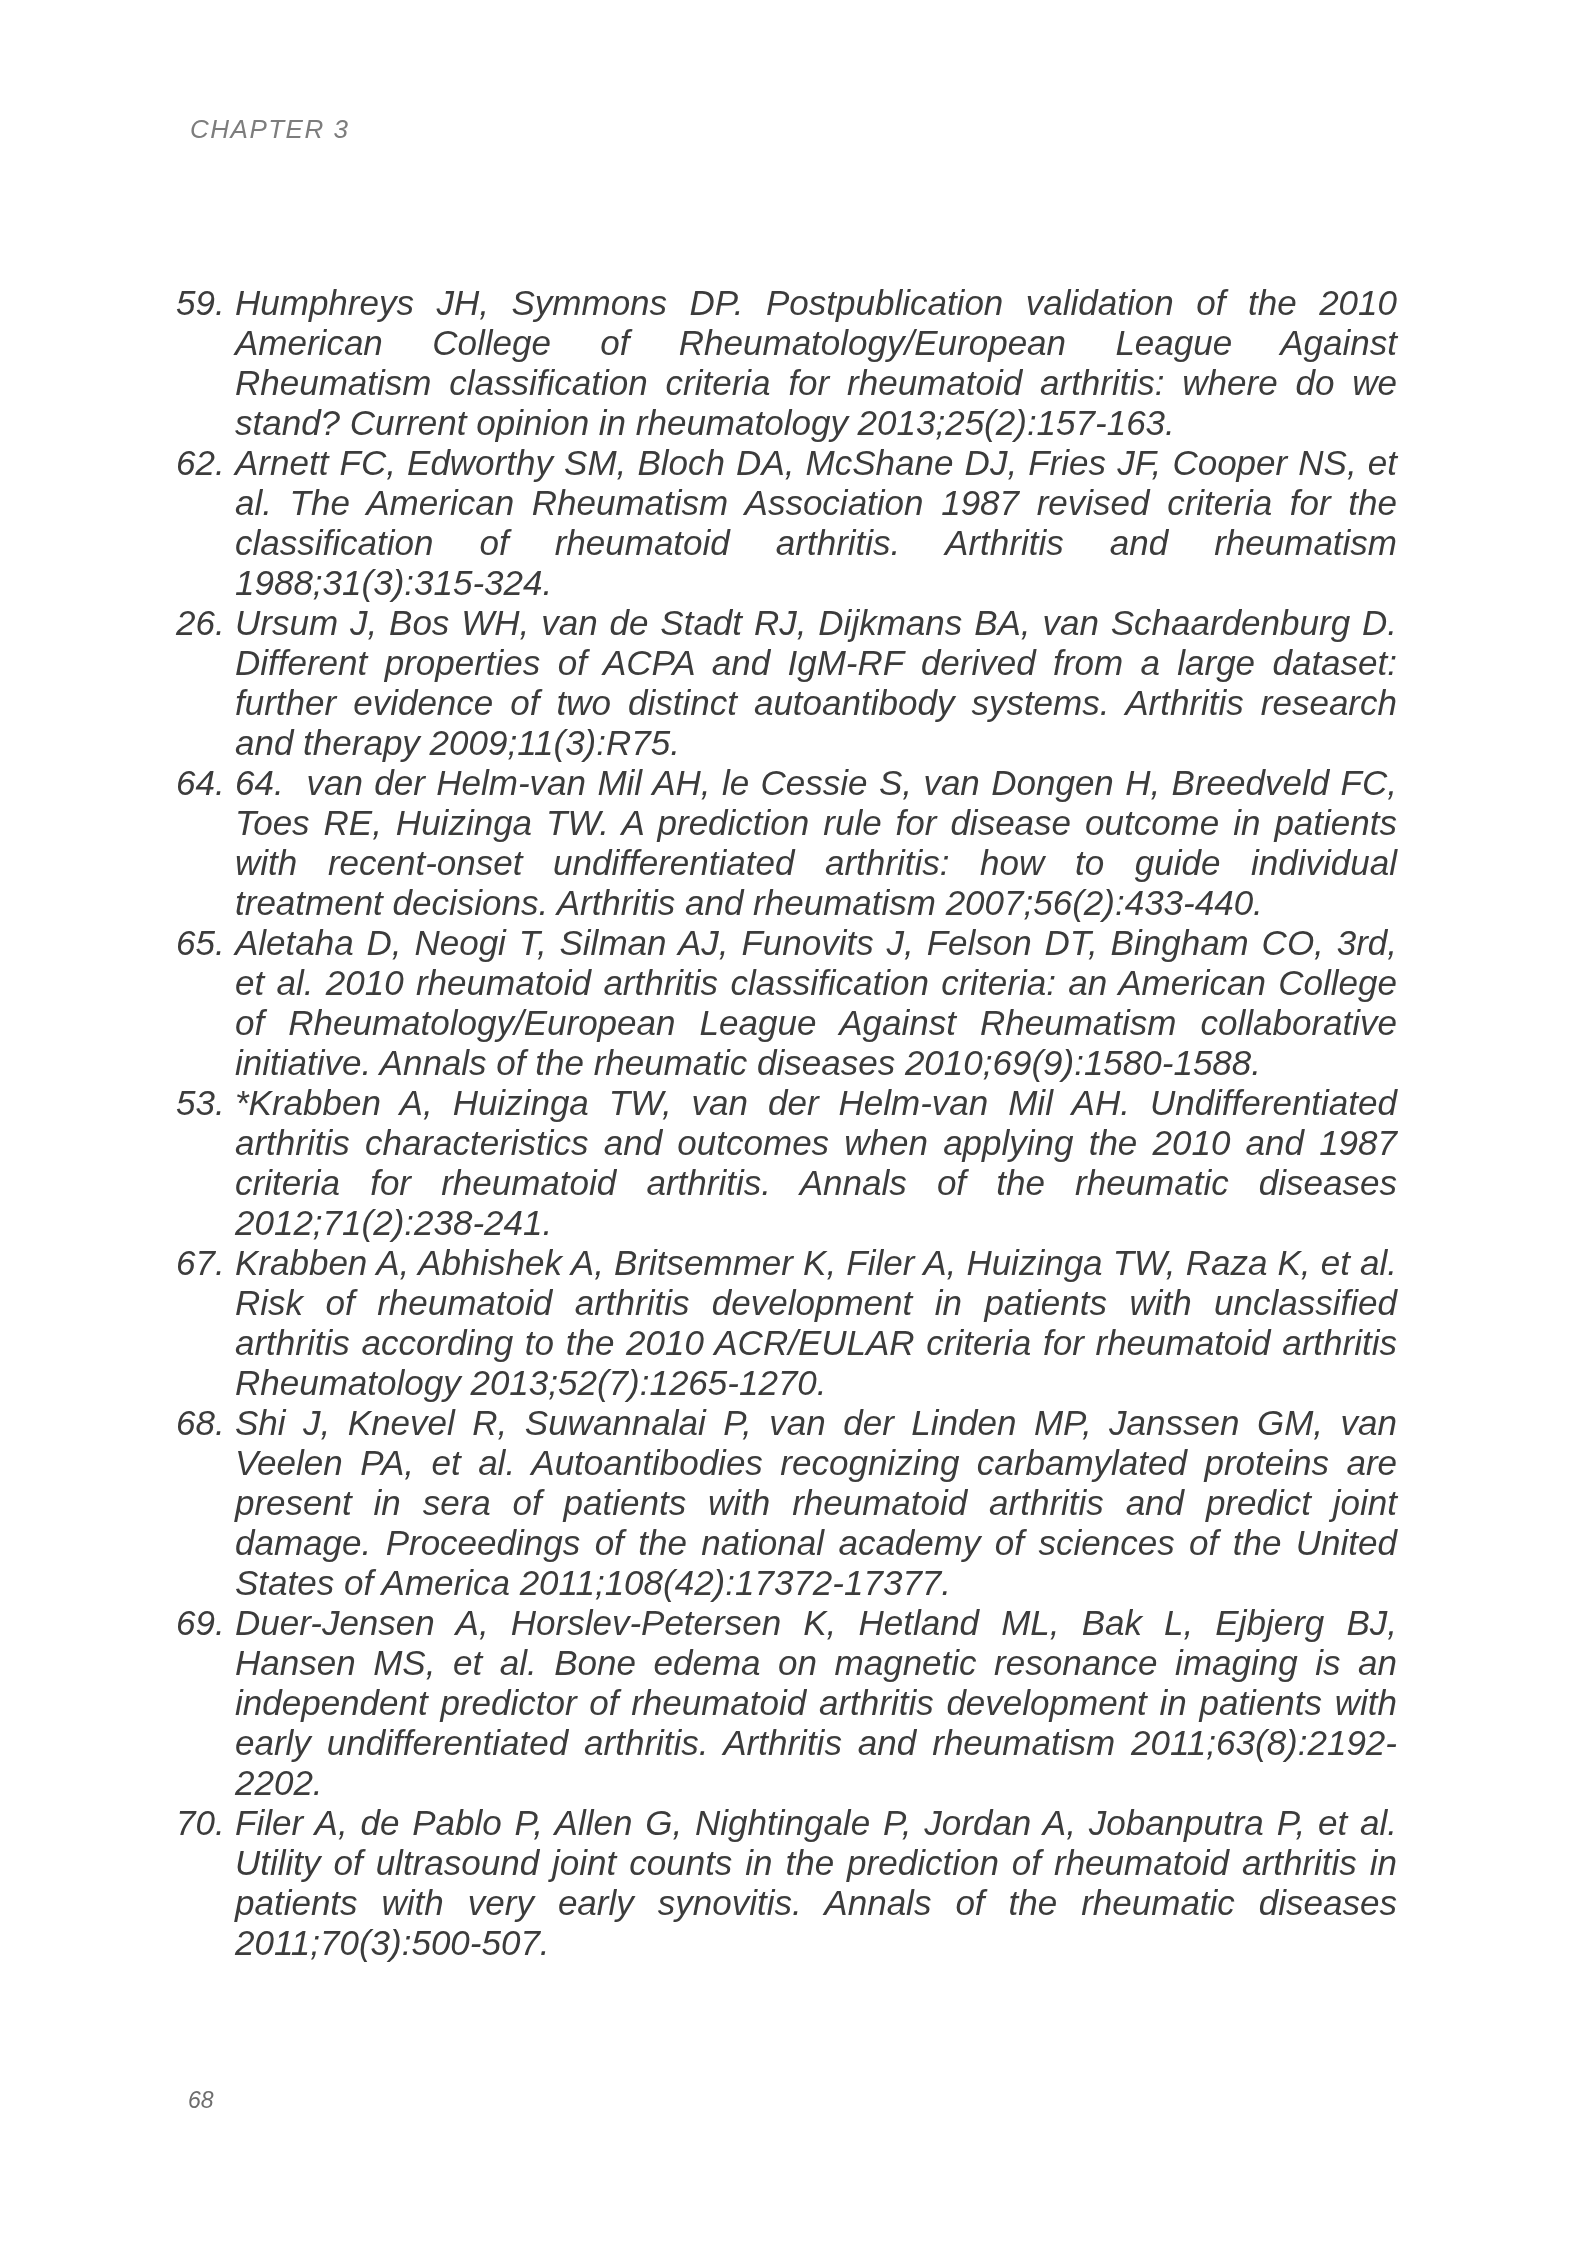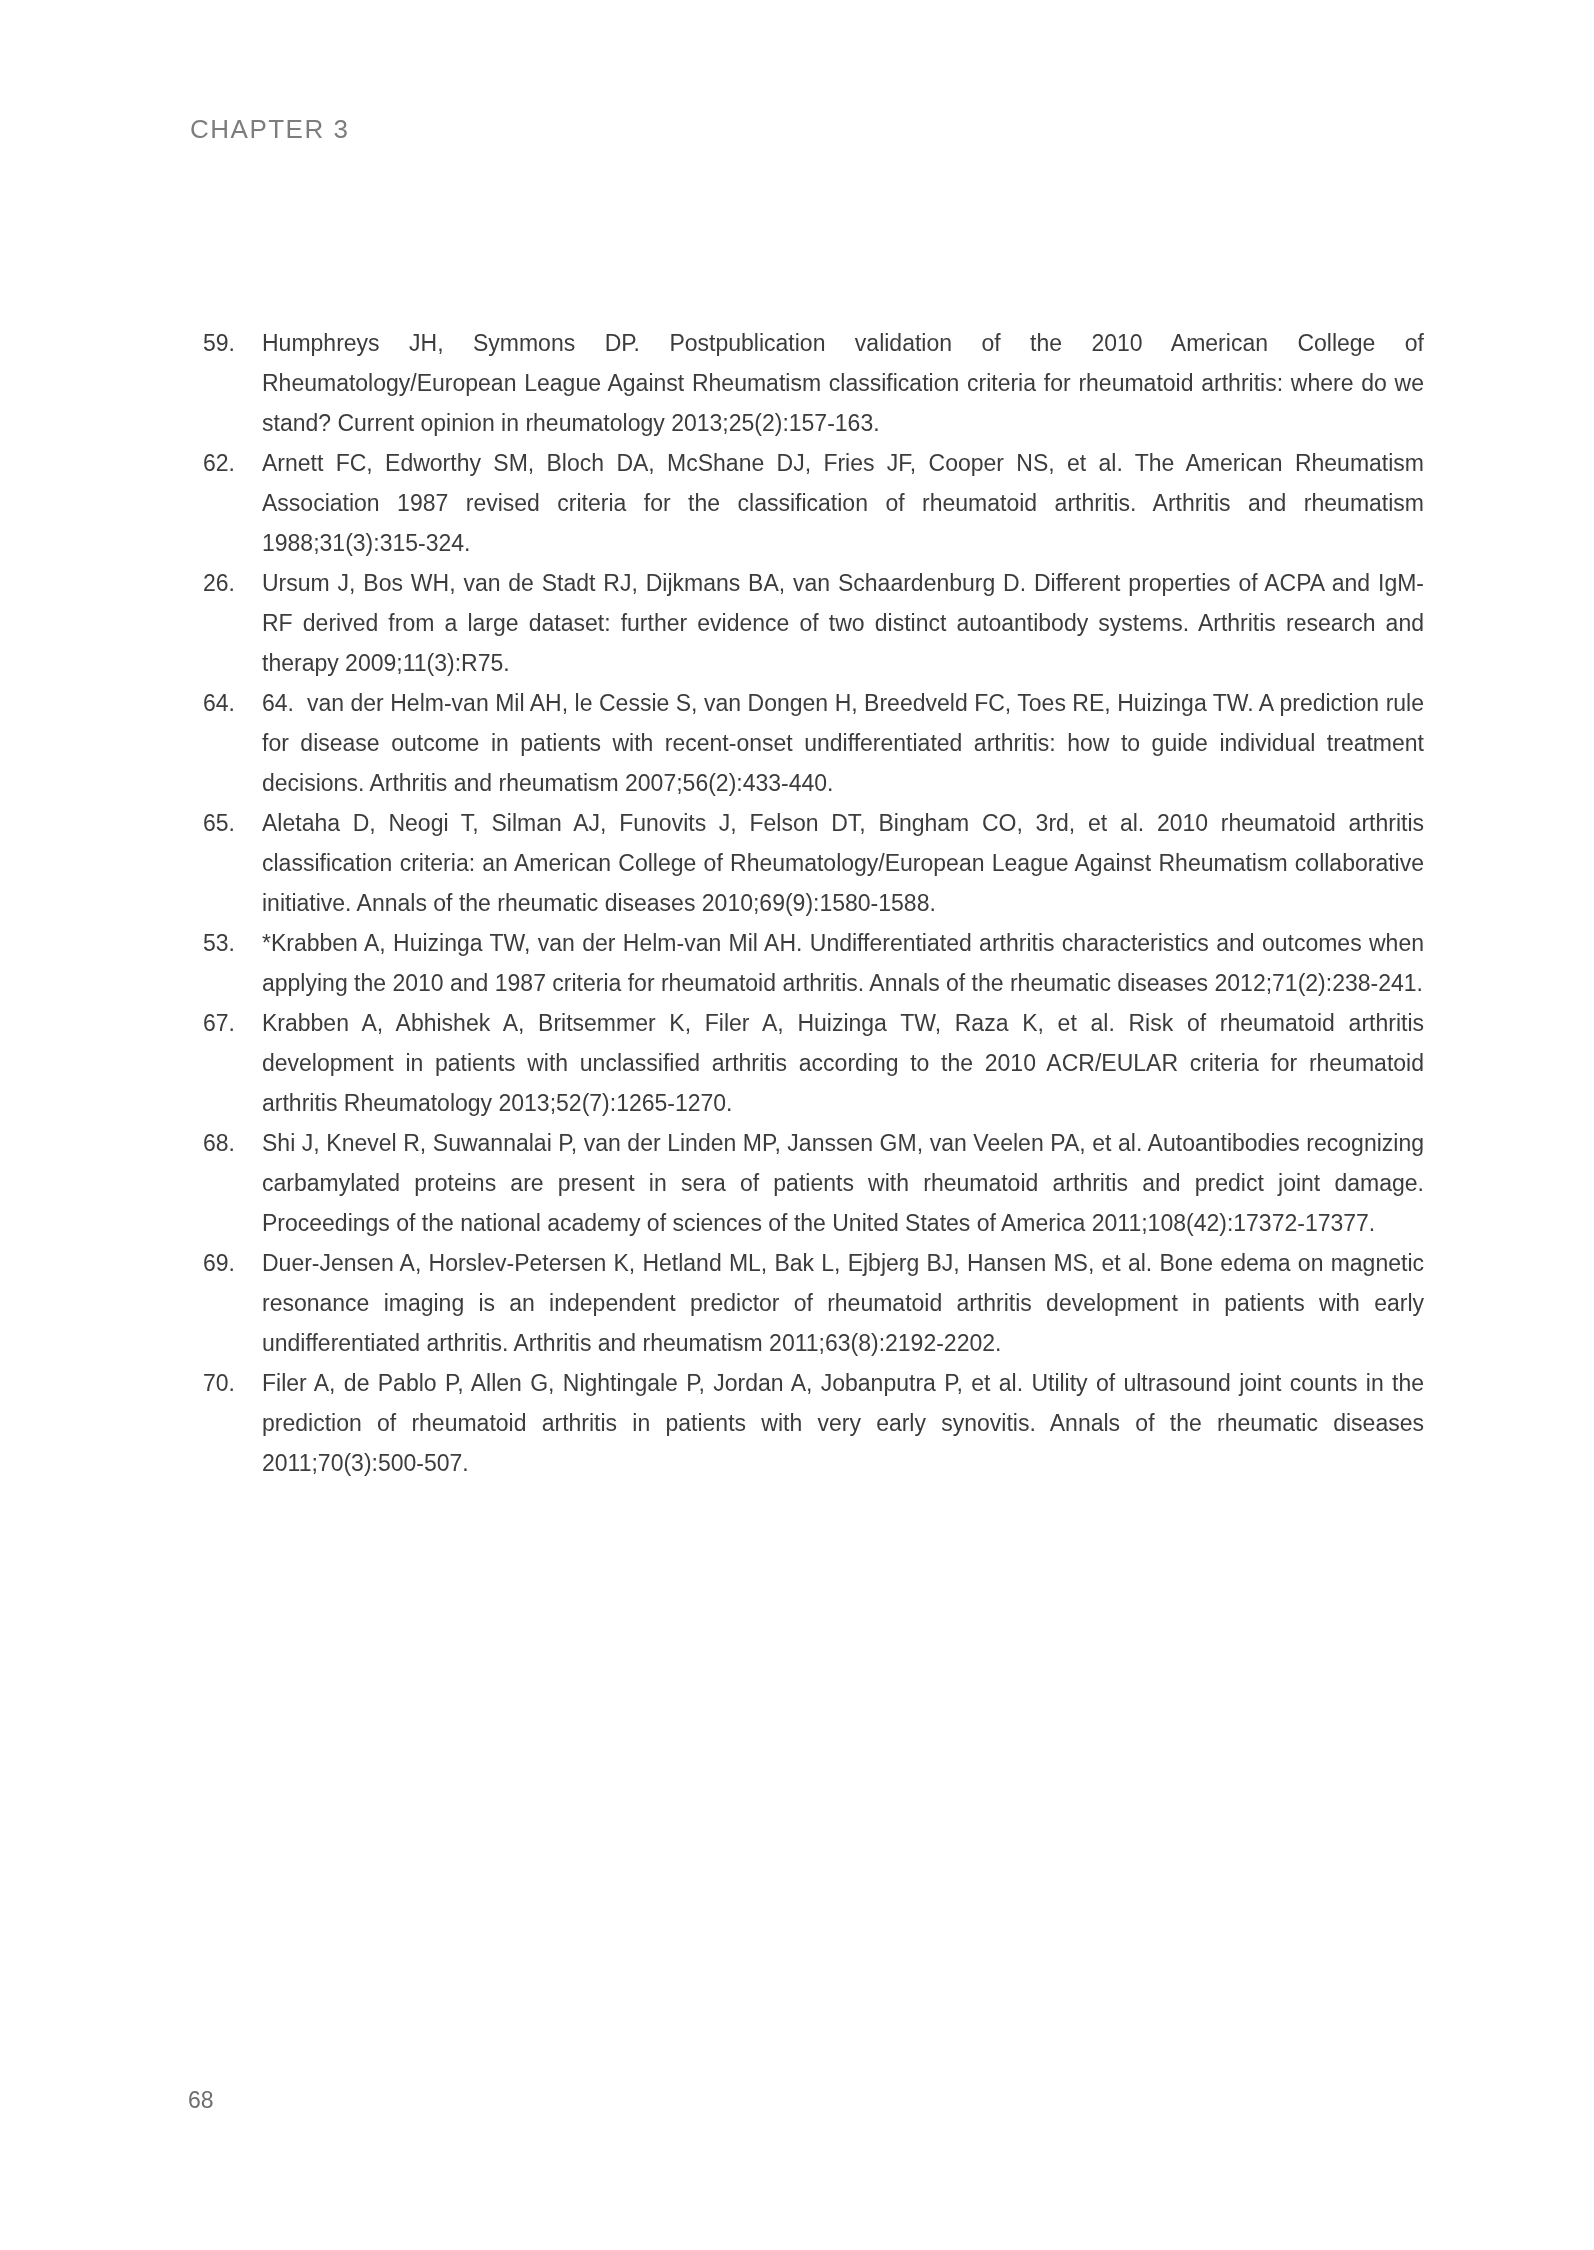--- a/index.html
+++ b/index.html
@@ -8,39 +8,39 @@
     height: 2250px;
     background: var(--page-background, #ffffff);
     font-family: "Liberation Sans", sans-serif;
     position: relative;
     overflow: hidden;
   }
   .page {
     position: absolute;
     inset: 0;
     background: var(--page-background, #ffffff);
+    font-style: italic;
   }
   .chapter-header {
     position: absolute;
     left: 190px;
     top: 114px;
     font-size: 26px;
     line-height: 30px;
     letter-spacing: 1.5px;
     color: var(--header-text, #7d7d7d);
   }
   .reference-list {
     position: absolute;
-    left: 203px;
+    left: 176px;
     top: 283px;
     width: 1221px;
-    font-size: 23px;
+    font-size: 35px;
     line-height: 40px;
     color: var(--body-text, #3c3c3c);
-    margin-top: 40px;
   }
   .ref-row { display: flex; }
   .ref-num {
     flex: 0 0 59px;
     text-align: left;
   }
   .ref-text {
     flex: 1 1 auto;
     text-align: justify;
   }

